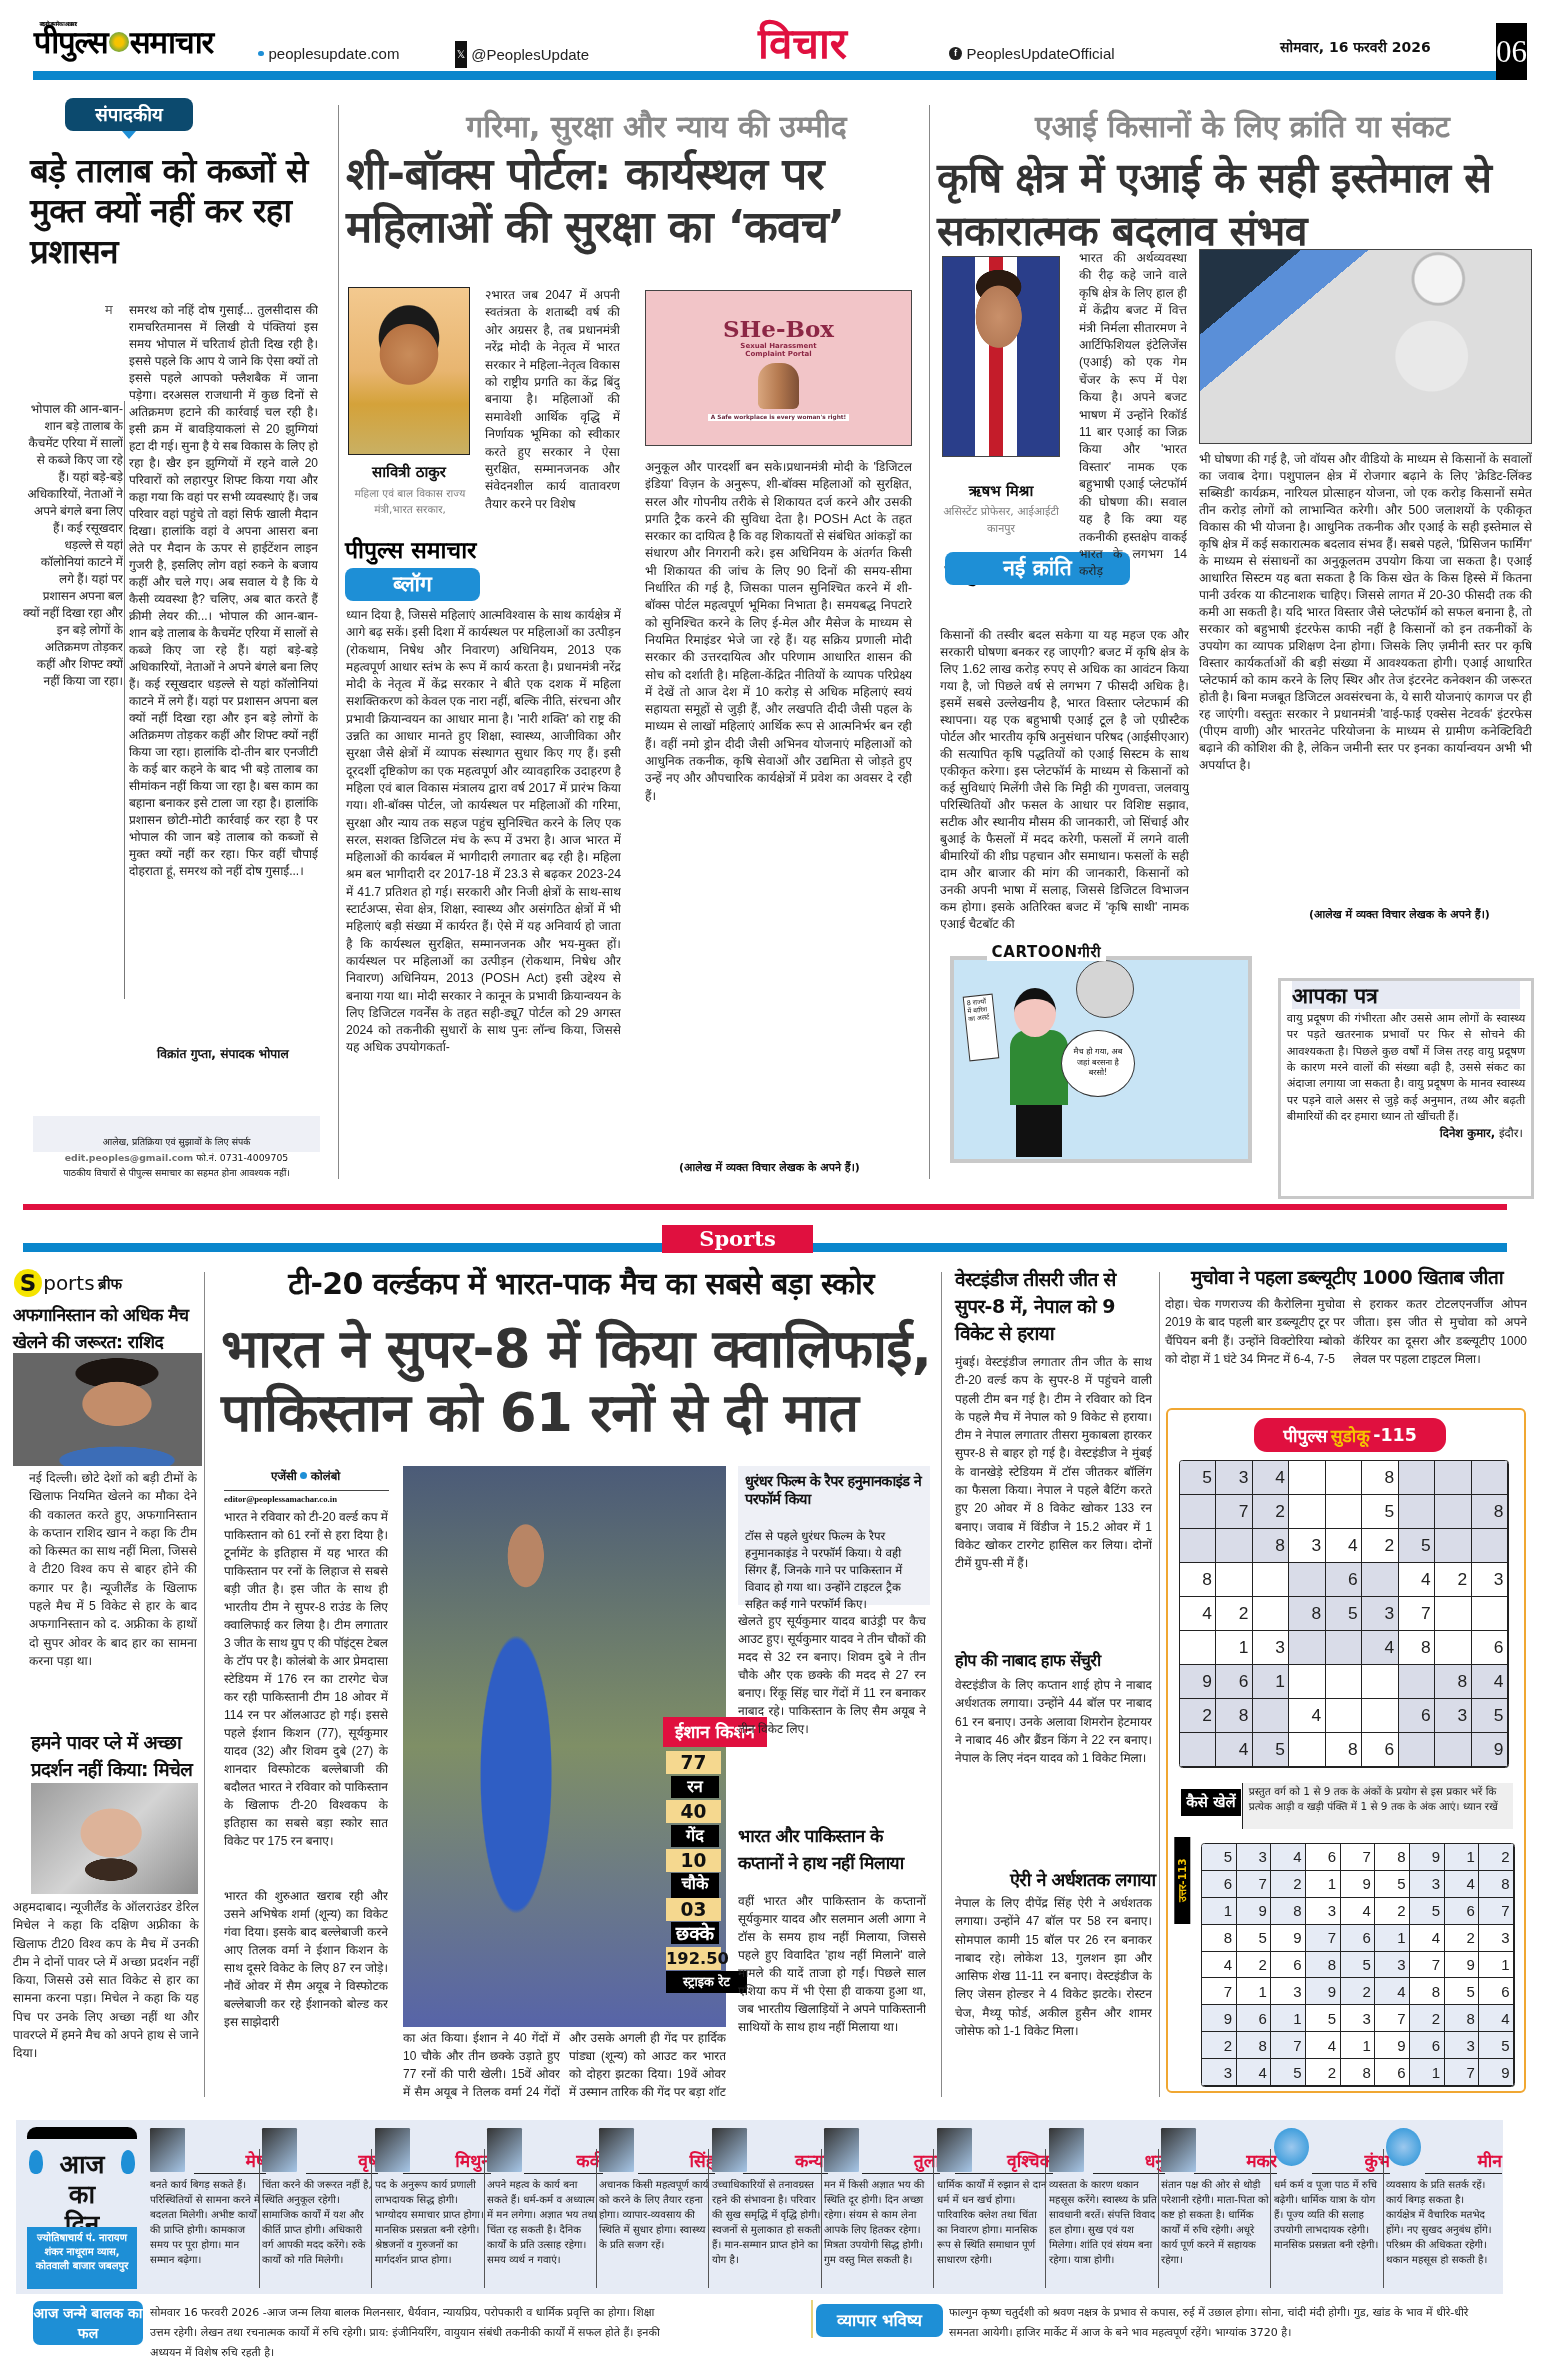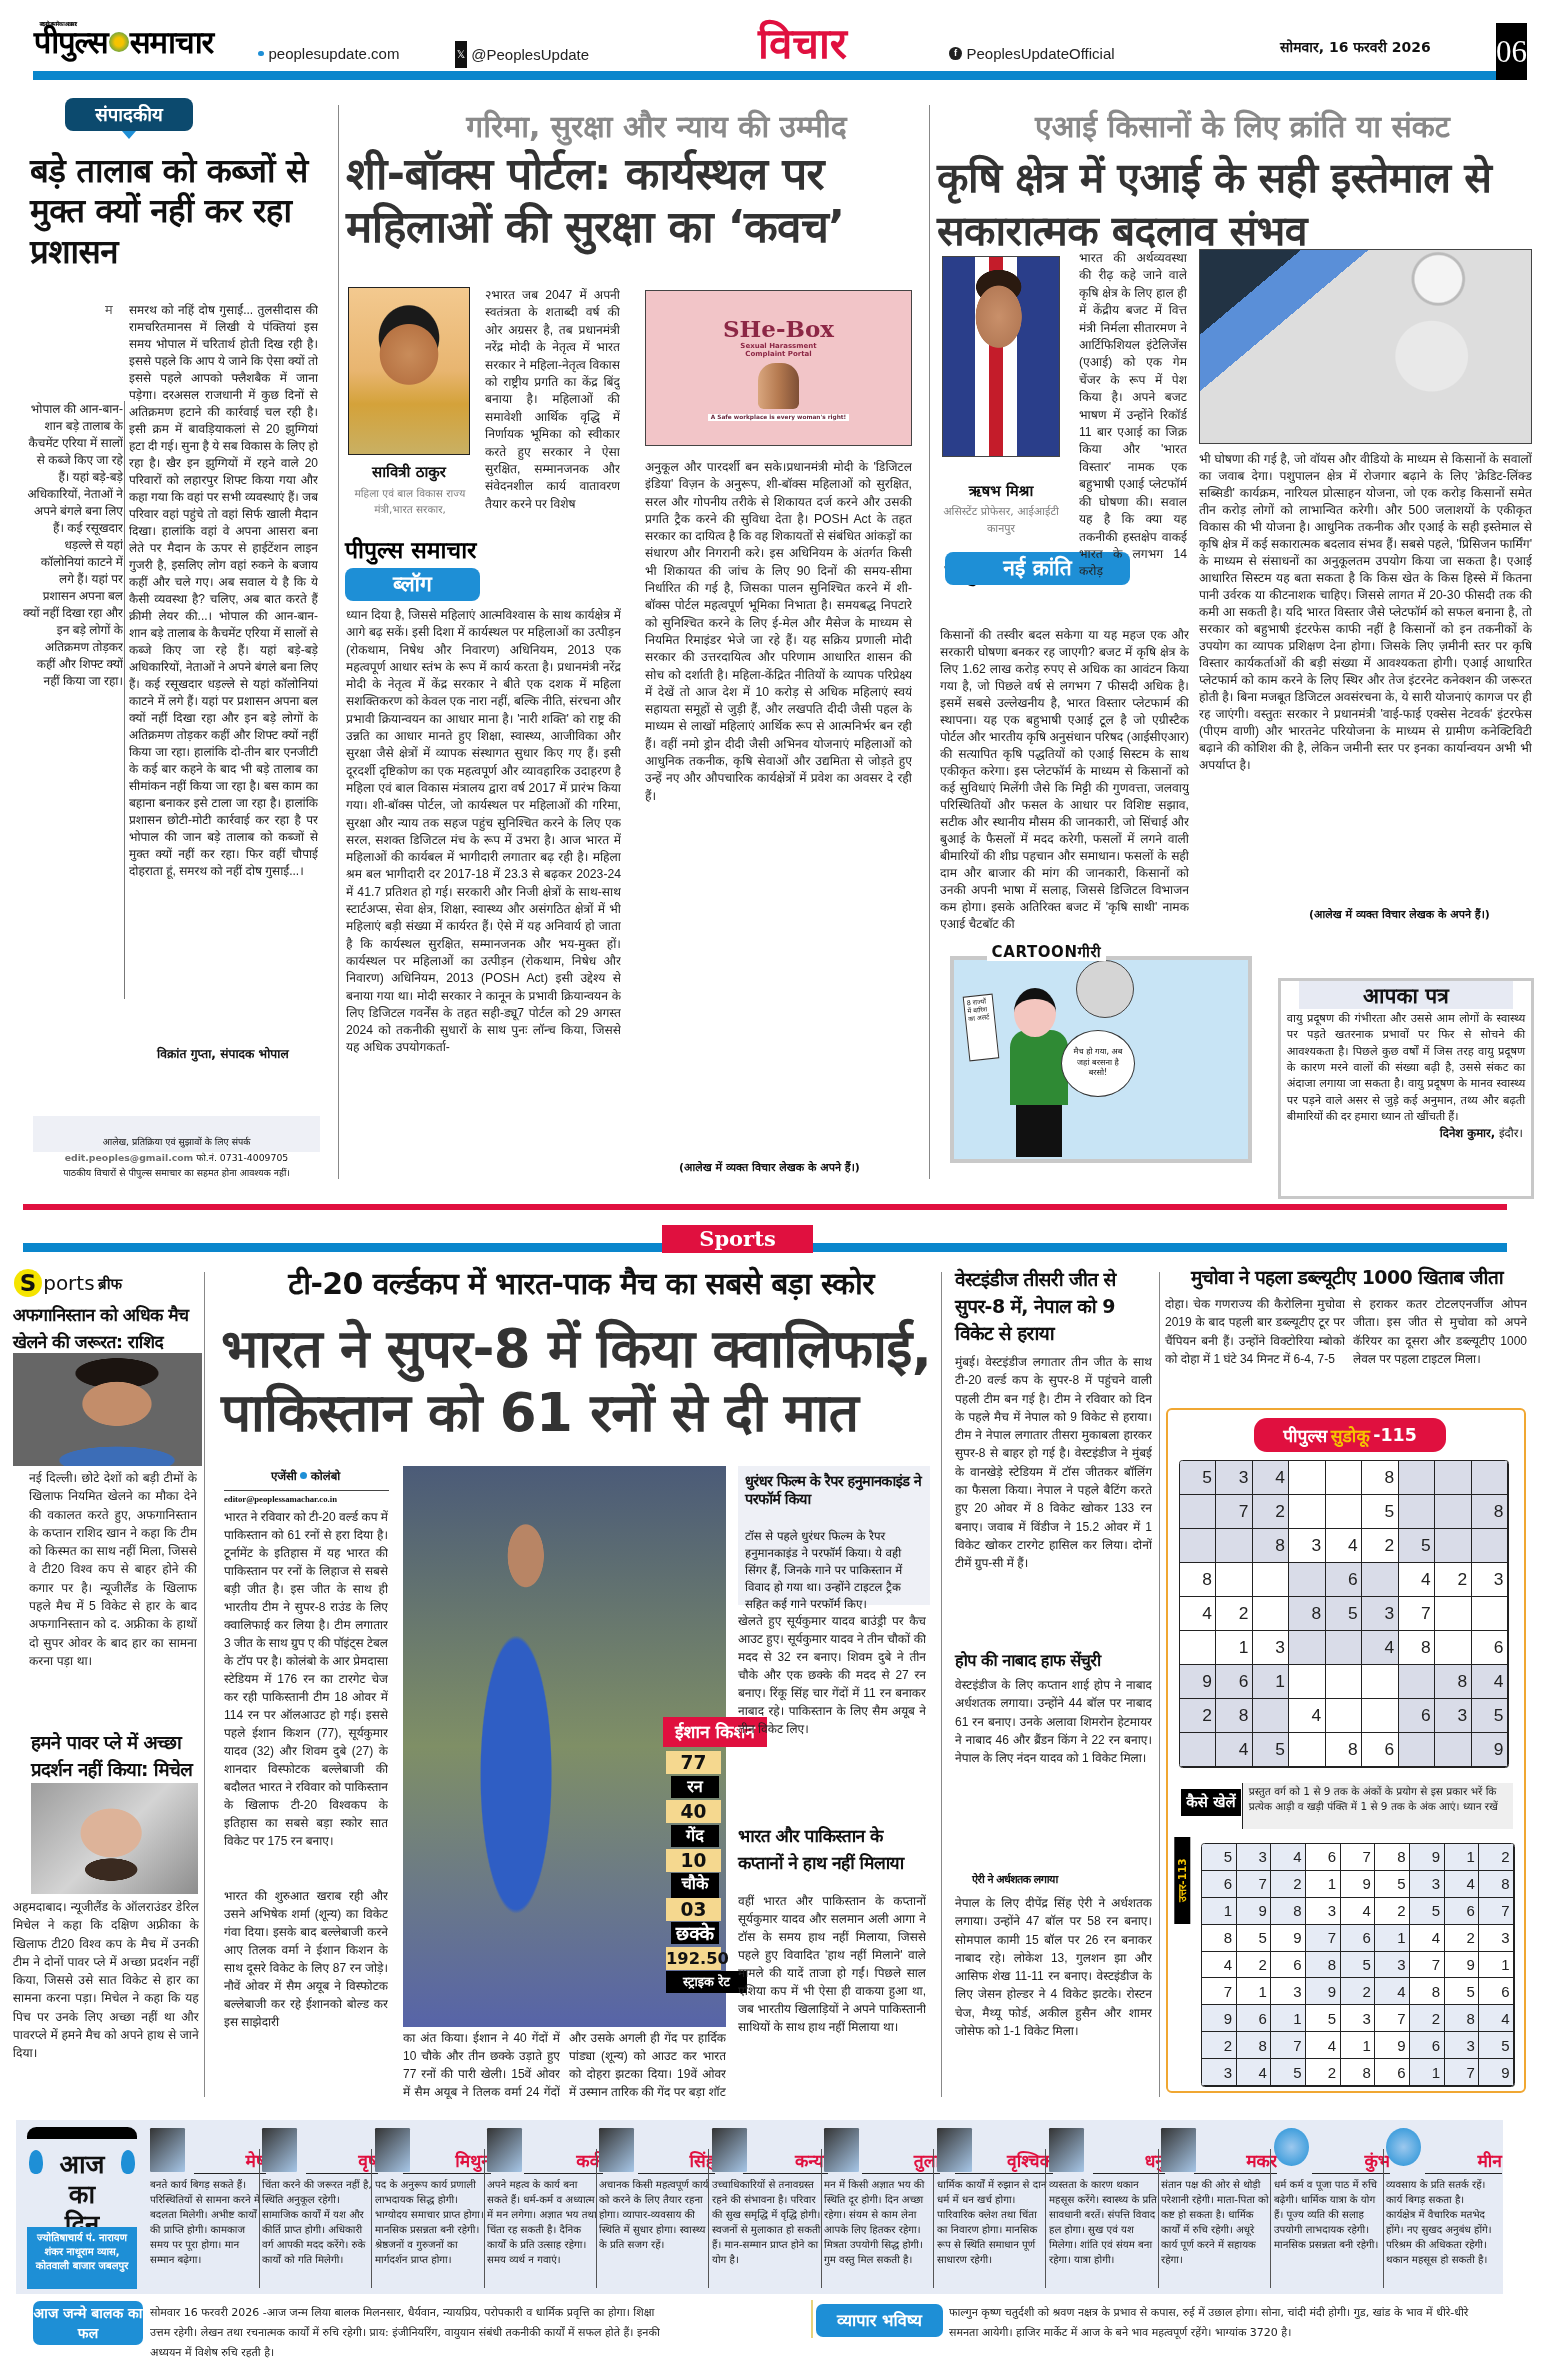--- a/index.html
+++ b/index.html
@@ -45,21 +45,21 @@
   .blog-badge{position:absolute;background:#1e8fd6;color:#fff;font-weight:bold;border-radius:8.1px;text-align:center}
 
   .pina-logo{position:absolute;font-weight:bold;color:#000;display:flex;align-items:center}
 
   
   #cartoon-box{left:950px;top:956px;width:302px;height:207px;border:4.6px solid #c9c9c9;background:#c8e4f5;overflow:hidden}
   #cartoon-title{left:987px;top:941px;font-weight:bold;font-size:15px;background:#fff;padding:0 4.6px;letter-spacing:0.6px}
 
   
   #letter-box{left:1278px;top:978px;width:256px;height:221px;border:3.5px solid #c8c8c8;background:#fff}
-  #letter-title{background:#e7eaf3;font-weight:bold;font-size:21px;text-align:center;margin:0 18px}
+  #letter-title{background:#e7eaf3;font-weight:bold;font-size:21px;margin:0 11px}
 
   
   #sports-red{left:23px;top:1204px;width:1484px;height:6.4px;background:#e0103f}
   #sports-blue{left:23px;top:1243px;width:1484px;height:8.7px;background:#0a86cc}
   #sports-tag{left:662px;top:1225px;width:151px;height:28px;background:#e0103f;color:#fff;font-family:"DejaVu Serif",serif;font-size:21px;font-weight:bold;text-align:center;line-height:28px}
 
   .stat-label{position:absolute;background:#000;color:#fff;font-weight:bold;text-align:center}
   .stat-val{position:absolute;background:#f5d88f;color:#111;font-weight:bold;text-align:center}
   .stat-head{position:absolute;background:#e0103f;color:#fff;font-weight:bold;text-align:center}
 
@@ -256,21 +256,21 @@
 <div class="abs body-text" style="left:738px;top:1612px;width:188px;height:197px;overflow:hidden;font-size:12px;line-height:18px">खेलते हुए सूर्यकुमार यादव बाउंड्री पर कैच आउट हुए। सूर्यकुमार यादव ने तीन चौकों की मदद से 32 रन बनाए। शिवम दुबे ने तीन चौके और एक छक्के की मदद से 27 रन बनाए। रिंकू सिंह चार गेंदों में 11 रन बनाकर नाबाद रहे। पाकिस्तान के लिए सैम अयूब ने तीन विकेट लिए।</div>
 <div class="abs headline-black" style="left:738px;top:1823px;width:192px;font-size:17.4px;line-height:27px">भारत और पाकिस्तान के कप्तानों ने हाथ नहीं मिलाया</div>
 <div class="abs body-text" style="left:738px;top:1892px;width:188px;height:203px;overflow:hidden;font-size:12px;line-height:18px">वहीं भारत और पाकिस्तान के कप्तानों सूर्यकुमार यादव और सलमान अली आगा ने टॉस के समय हाथ नहीं मिलाया, जिससे पहले हुए विवादित 'हाथ नहीं मिलाने' वाले मामले की यादें ताजा हो गईं। पिछले साल एशिया कप में भी ऐसा ही वाकया हुआ था, जब भारतीय खिलाड़ियों ने अपने पाकिस्तानी साथियों के साथ हाथ नहीं मिलाया था।</div>
 
 <div class="vrule" style="left:941px;top:1272px;height:825px;width:0.9px;background:#888"></div>
 
 <div class="abs headline-black" style="left:955px;top:1266px;width:197px;font-size:19px;line-height:27px">वेस्टइंडीज तीसरी जीत से सुपर-8 में, नेपाल को 9 विकेट से हराया</div>
 <div class="abs body-text" style="left:955px;top:1353px;width:197px;height:295px;overflow:hidden;font-size:12px;line-height:18.3px">मुंबई। वेस्टइंडीज लगातार तीन जीत के साथ टी-20 वर्ल्ड कप के सुपर-8 में पहुंचने वाली पहली टीम बन गई है। टीम ने रविवार को दिन के पहले मैच में नेपाल को 9 विकेट से हराया। टीम ने नेपाल लगातार तीसरा मुकाबला हारकर सुपर-8 से बाहर हो गई है। वेस्टइंडीज ने मुंबई के वानखेड़े स्टेडियम में टॉस जीतकर बॉलिंग का फैसला किया। नेपाल ने पहले बैटिंग करते हुए 20 ओवर में 8 विकेट खोकर 133 रन बनाए। जवाब में विंडीज ने 15.2 ओवर में 1 विकेट खोकर टारगेट हासिल कर लिया। दोनों टीमें ग्रुप-सी में हैं।</div>
 <div class="abs headline-black" style="left:955px;top:1649px;width:197px;font-size:16.3px;line-height:23px">होप की नाबाद हाफ सेंचुरी</div>
 <div class="abs body-text" style="left:955px;top:1676px;width:197px;height:180px;overflow:hidden;font-size:12px;line-height:18.3px">वेस्टइंडीज के लिए कप्तान शाई होप ने नाबाद अर्धशतक लगाया। उन्होंने 44 बॉल पर नाबाद 61 रन बनाए। उनके अलावा शिमरोन हेटमायर ने नाबाद 46 और ब्रैंडन किंग ने 22 रन बनाए। नेपाल के लिए नंदन यादव को 1 विकेट मिला।</div>
-<div class="abs headline-black" style="left:972px;top:1868px;width:197px;font-size:11px;line-height:23px">ऐरी ने अर्धशतक लगाया</div>
+<div class="abs headline-black" style="left:1010px;top:1868px;width:197px;font-size:18px;line-height:23px">ऐरी ने अर्धशतक लगाया</div>
 <div class="abs body-text" style="left:955px;top:1894px;width:197px;height:200px;overflow:hidden;font-size:12px;line-height:18.3px">नेपाल के लिए दीपेंद्र सिंह ऐरी ने अर्धशतक लगाया। उन्होंने 47 बॉल पर 58 रन बनाए। सोमपाल कामी 15 बॉल पर 26 रन बनाकर नाबाद रहे। लोकेश 13, गुलशन झा और आसिफ शेख 11-11 रन बनाए। वेस्टइंडीज के लिए जेसन होल्डर ने 4 विकेट झटके। रोस्टन चेज, मैथ्यू फोर्ड, अकील हुसैन और शामर जोसेफ को 1-1 विकेट मिला।</div>
 
 <div class="vrule" style="left:1159px;top:1272px;height:825px;width:0.9px;background:#888"></div>
 
 <div class="abs headline-black" style="left:1161px;top:1266px;width:372px;font-size:19px;text-align:center">मुचोवा ने पहला डब्ल्यूटीए 1000 खिताब जीता</div>
 <div class="abs body-text" style="left:1165px;top:1295px;width:180px;height:99px;overflow:hidden;font-size:12px;line-height:18.3px">दोहा। चेक गणराज्य की कैरोलिना मुचोवा 2019 के बाद पहली बार डब्ल्यूटीए टूर पर चैंपियन बनी हैं। उन्होंने विक्टोरिया म्बोको को दोहा में 1 घंटे 34 मिनट में 6-4, 7-5</div>
 <div class="abs body-text" style="left:1353px;top:1295px;width:174px;height:99px;overflow:hidden;font-size:12px;line-height:18.3px">से हराकर कतर टोटलएनर्जीज ओपन जीता। इस जीत से मुचोवा को अपने कॅरियर का दूसरा और डब्ल्यूटीए 1000 लेवल पर पहला टाइटल मिला।</div>
 
 <div id="sudoku-box" class="abs"></div>
 <div id="sudoku-title" class="abs">

